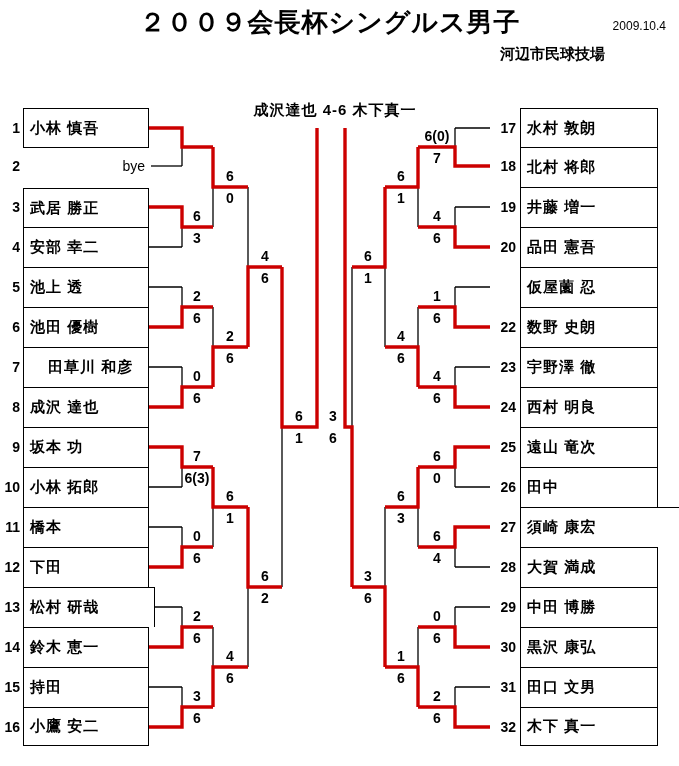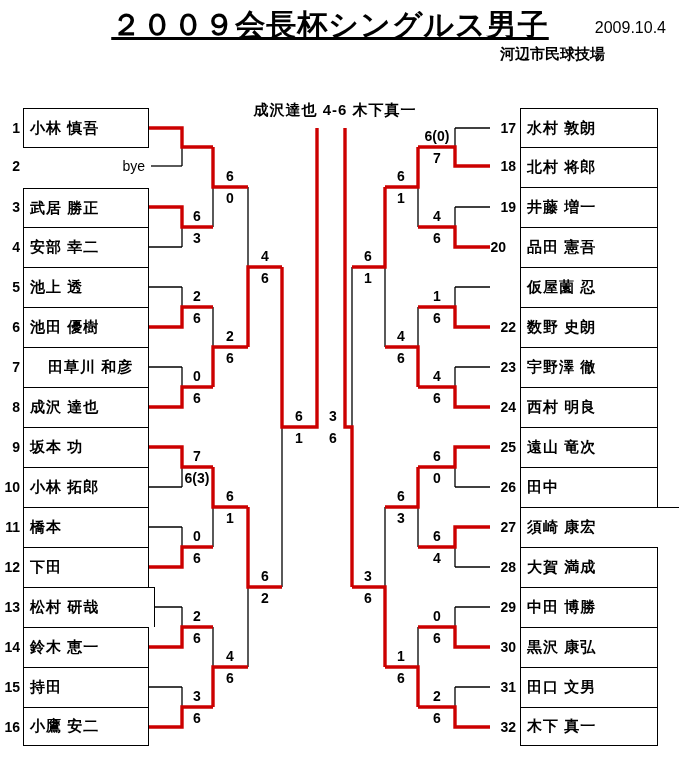--- a/index.html
+++ b/index.html
@@ -1,21 +1,21 @@
 <!DOCTYPE html>
 <html><head>
 <meta charset="utf-8">
 <style>
   :root{ --red:#cc0000; --ink:#000; }
   html,body{margin:0;padding:0;background:#fff;}
   body{font-family:"Liberation Sans","DejaVu Sans",sans-serif;color:var(--ink);}
   #stage{position:relative;width:679px;height:766px;background:#fff;overflow:hidden;}
   .abs{position:absolute;}
-  .title{font-weight:bold;font-size:30px;white-space:nowrap;transform:translateX(-50%);letter-spacing:1px;text-decoration:underline;}
-  .date{font-size:16px;white-space:nowrap;}
+  .title{font-weight:bold;font-size:26px;white-space:nowrap;transform:translateX(-50%);letter-spacing:1px;}
+  .date{font-size:12px;white-space:nowrap;}
   .venue{font-size:15px;white-space:nowrap;font-weight:600;}
   .final{font-weight:bold;font-size:15px;white-space:nowrap;transform:translateX(-50%);letter-spacing:1px;}
   #lines{position:absolute;left:0;top:0;}
   .bl{stroke:#000;stroke-width:1.3;fill:none;}
   .rl{stroke:var(--red);stroke-width:3.4;fill:none;stroke-linejoin:miter;}
   .cell{position:absolute;display:flex;align-items:center;box-sizing:border-box;
         padding-left:6px;font-size:15px;font-weight:bold;letter-spacing:1px;background:#fff;
         border-left:1.4px solid #000;border-right:1.4px solid #000;border-top:1.4px solid #000;white-space:nowrap;overflow:hidden;}
   .cell.last{border-bottom:1.4px solid #000;}
   .seed{position:absolute;font-size:14px;font-weight:600;height:18px;line-height:18px;text-align:right;white-space:nowrap;}
@@ -215,21 +215,21 @@
       <div class="score" style="left: 230px; top: 670px;">6</div>
       <div class="score" style="left: 265px; top: 248px;">4</div>
       <div class="score" style="left: 265px; top: 270px;">6</div>
       <div class="score" style="left: 265px; top: 568px;">6</div>
       <div class="score" style="left: 265px; top: 590px;">2</div>
       <div class="score" style="left: 299px; top: 408px;">6</div>
       <div class="score" style="left: 299px; top: 430px;">1</div>
       <div class="seed" style="left: 492px; width: 24px; top: 119px;">17</div>
       <div class="seed" style="left: 492px; width: 24px; top: 157px;">18</div>
       <div class="seed" style="left: 492px; width: 24px; top: 198px;">19</div>
-      <div class="seed" style="left: 482px; width: 24px; top: 238px;">20</div>
+      <div class="seed" style="left: 492px; width: 24px; top: 238px;">20</div>
       <div class="seed" style="left: 520px; width: 24px; top: 278px;">21</div>
       <div class="seed" style="left: 492px; width: 24px; top: 318px;">22</div>
       <div class="seed" style="left: 492px; width: 24px; top: 358px;">23</div>
       <div class="seed" style="left: 492px; width: 24px; top: 398px;">24</div>
       <div class="seed" style="left: 492px; width: 24px; top: 438px;">25</div>
       <div class="seed" style="left: 492px; width: 24px; top: 478px;">26</div>
       <div class="seed" style="left: 492px; width: 24px; top: 518px;">27</div>
       <div class="seed" style="left: 492px; width: 24px; top: 558px;">28</div>
       <div class="seed" style="left: 492px; width: 24px; top: 598px;">29</div>
       <div class="seed" style="left: 492px; width: 24px; top: 638px;">30</div>

